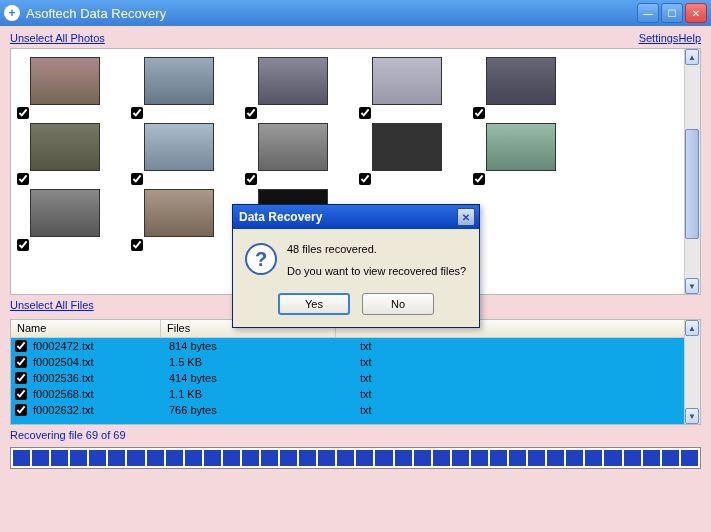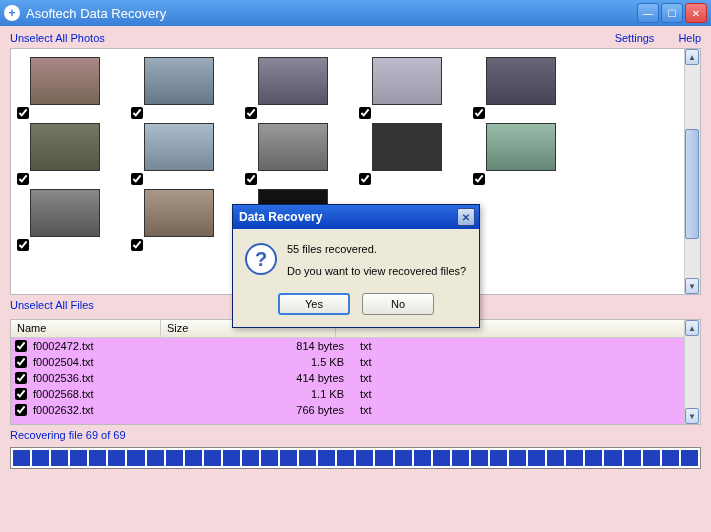--- a/index.html
+++ b/index.html
@@ -8,43 +8,43 @@
 .titlebar { height: 26px; background: linear-gradient(to bottom, #5ba4f0, #3a7fd8); display: flex; align-items: center; padding: 0 4px; color: #fff; }
 .titlebar .app-icon { width: 16px; height: 16px; margin-right: 6px; background: #fff; border-radius: 50%; display: flex; align-items: center; justify-content: center; color: #3a7fd8; font-weight: bold; font-size: 12px; }
 .titlebar .title { flex: 1; font-size: 13px; }
 .titlebar .winbtns { display: flex; gap: 2px; }
 .titlebar .winbtn { width: 22px; height: 20px; background: linear-gradient(to bottom, #7fb8f5, #4a8fe0); border: 1px solid #2a6fc8; border-radius: 3px; display: flex; align-items: center; justify-content: center; color: #fff; font-size: 10px; cursor: pointer; }
 .titlebar .winbtn.close { background: linear-gradient(to bottom, #f58080, #e04a4a); border-color: #c82a2a; }
 
 .body-area { background: #f5d8dc; height: 506px; padding: 6px 10px 10px; position: relative; }
 .instruction { color: #e85a8a; font-style: italic; font-weight: bold; font-size: 15px; margin-bottom: 2px; }
 .toplinks { display: flex; justify-content: space-between; align-items: center; margin-bottom: 4px; }
-.linklike { color: #0020d0; cursor: pointer; font-size: 11px; }
-.linkgroup { display: flex; gap: 24px; }
+.linklike { color: #0020d0; text-decoration: underline; cursor: pointer; font-size: 11px; }
+.linkgroup { display: flex; gap: 0; }
 
 .photos-panel { background: #fff; border: 1px solid #bbb; height: 247px; position: relative; padding: 8px 20px 8px 6px; overflow: hidden; }
 .photos-grid { display: flex; flex-wrap: wrap; gap: 4px 18px; }
 .photo-item { width: 96px; display: flex; flex-direction: column; }
 .photo-thumb { width: 70px; height: 48px; margin: 0 auto; background: #888; border: 1px solid #333; position: relative; }
 .photo-check { margin-top: 2px; }
 .scrollbar-v { position: absolute; right: 0; top: 0; width: 16px; height: 100%; background: #e8e8e8; border-left: 1px solid #ccc; }
 .scrollbar-v .thumb { position: absolute; right: 1px; width: 14px; background: linear-gradient(to right, #c8d8f0, #a8c0e8); border: 1px solid #7090c0; border-radius: 2px; }
 .scrollbar-v .arrow { position: absolute; width: 14px; height: 16px; right: 1px; background: linear-gradient(to bottom, #e8f0fc, #c8d8f0); border: 1px solid #7090c0; border-radius: 2px; display:flex;align-items:center;justify-content:center;font-size:8px;color:#456; }
 
 .midlink { margin: 4px 0 8px; }
 
-.files-panel { background: #f0abfc; border: 1px solid #bbb; height: 106px; position: relative; }
+.files-panel { background: #0ea5e9; border: 1px solid #bbb; height: 106px; position: relative; }
 .files-header { display: flex; background: linear-gradient(to bottom, #fcfcf8, #ece9d8); border-bottom: 1px solid #ccc; height: 18px; }
 .files-header .col { padding: 2px 6px; border-right: 1px solid #ccc; font-size: 11px; }
 .col-name { width: 150px; } .col-size { width: 175px; } .col-ext { width: 145px; } .col-rest { flex: 1; }
 .files-body { overflow: hidden; }
 .file-row { display: flex; align-items: center; height: 16px; padding: 0 4px; }
 .file-row input { margin-right: 4px; }
 .file-row .fname { width: 138px; padding-left: 2px; }
-.file-row .fsize { width: 175px; text-align: right; }
+.file-row .fsize { width: 175px; }
 .file-row .fext { width: 145px; padding-left: 16px; }
 
 .status-text { color: #0020d0; margin: 4px 0 6px; font-size: 11px; }
 .progress-bar { border: 1px solid #888; background: #fff; height: 22px; display: flex; gap: 2px; padding: 2px; }
 .progress-seg { flex: 1; background: #2040c0; }
 
 .dialog { position: absolute; left: 232px; top: 178px; width: 248px; background: #ece9d8; border: 1px solid #0a246a; box-shadow: 2px 2px 6px rgba(0,0,0,0.3); }
 .dialog-title { height: 24px; background: linear-gradient(to bottom, #2a6de0, #0a3fbf); color: #fff; display: flex; align-items: center; padding: 0 4px; font-weight: bold; font-size: 12px; }
 .dialog-title .dtitle { flex: 1; padding-left: 2px; }
 .dialog-title .dclose { width: 18px; height: 18px; background: linear-gradient(to bottom,#d8e4f8,#9ab4e0); border: 1px solid #2a4a90; border-radius: 2px; display:flex;align-items:center;justify-content:center;color:#2a4a90;font-size:10px;cursor:pointer; }
@@ -145,21 +145,21 @@
     </div>
   </div>
 
   <div class="midlink">
     <span class="linklike">Unselect All Files</span>
   </div>
 
   <div class="files-panel">
     <div class="files-header">
       <div class="col col-name">Name</div>
-      <div class="col col-size">Size</div>
+      <div class="col col-size">Files</div>
       <div class="col col-rest"></div>
     </div>
     <div class="files-body" id="files-body">
         <div class="file-row">
           <input type="checkbox" checked="" style="">
           <span class="fname">f0002472.txt</span>
           <span class="fsize">814 bytes</span>
           <span class="fext">txt</span>
         </div>
         <div class="file-row">
@@ -235,21 +235,21 @@
 
   <div class="dialog">
     <div class="dialog-title">
       <span class="dtitle">Data Recovery</span>
       <span class="dclose">✕</span>
     </div>
     <div class="dialog-body">
       <div class="dialog-content">
         <div class="dialog-icon">?</div>
         <div class="dialog-msgs">
-          <div>55 files recovered.</div>
+          <div>48 files recovered.</div>
           <div>Do you want to view recovered files?</div>
         </div>
       </div>
       <div class="dialog-btns">
         <button class="dlg-btn default">Yes</button>
         <button class="dlg-btn">No</button>
       </div>
     </div>
   </div>
 </div>

